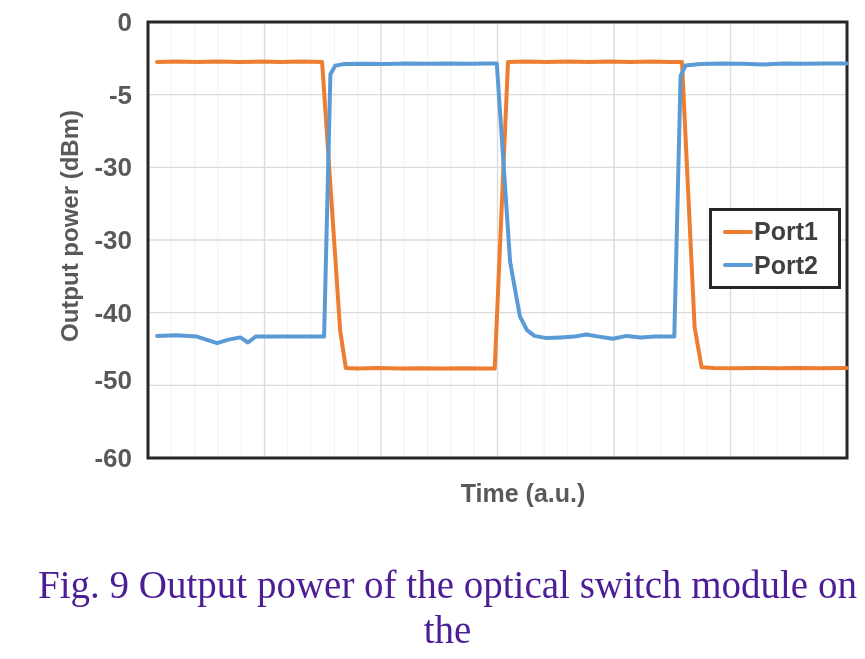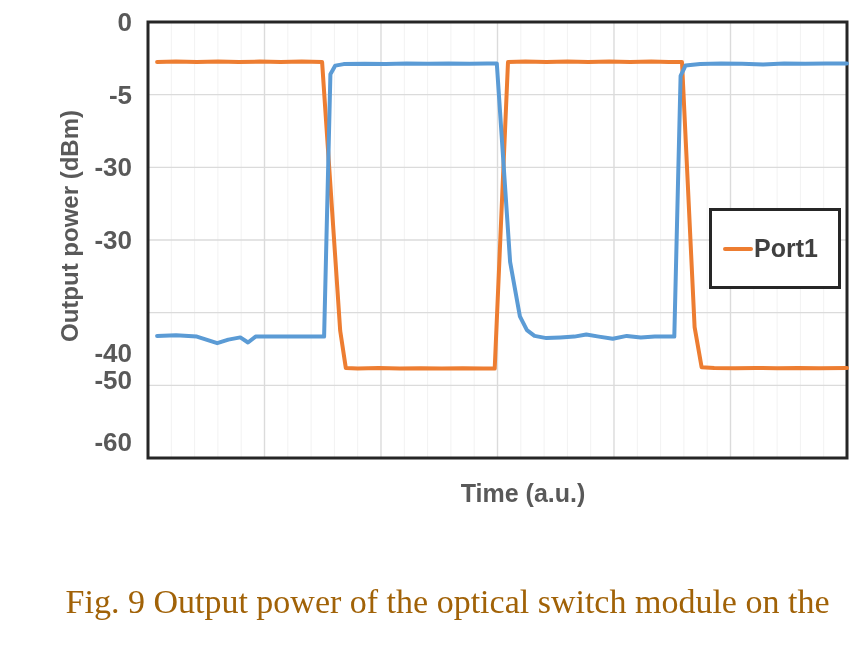--- a/index.html
+++ b/index.html
@@ -11,22 +11,22 @@
          text-align:right;font-size:26px;font-weight:700;color:#595959;}
   .axis-title{position:absolute;font-size:24px;font-weight:700;color:#595959;white-space:nowrap;}
   .y-title{left:70px;top:226px;transform:translate(-50%,-50%) rotate(-90deg);}
   .x-title{left:523px;top:493px;transform:translate(-50%,-50%);font-size:25px;}
   .legend{position:absolute;left:709px;top:208px;width:132px;height:81px;
           background:#ffffff;border:3px solid #262626;box-sizing:border-box;
           display:flex;flex-direction:column;justify-content:space-evenly;}
   .legend-item{display:flex;align-items:center;padding-left:11px;}
   .legend-swatch{display:inline-block;width:30px;height:4px;border-radius:2px;margin-right:1px;flex:0 0 auto;}
   .legend-label{font-size:25px;font-weight:700;color:#404040;line-height:1;}
-  .caption{position:absolute;left:30px;top:579px;width:835px;text-align:center;
-           font-family:"Liberation Serif",serif;font-size:34px;line-height:45px;color:#a16207;}
+  .caption{position:absolute;left:30px;top:562px;width:835px;text-align:center;
+           font-family:"Liberation Serif",serif;font-size:39px;line-height:45px;color:#4c1d95;}
 </style>
 </head>
 <body>
 
 <div class="page">
   <div class="chart">
     <svg id="plot-svg" width="865" height="530" viewBox="0 0 865 530">
         <line x1="171.3" y1="22" x2="171.3" y2="458" stroke="#F2F2F2" stroke-width="1"></line>
         <line x1="194.6" y1="22" x2="194.6" y2="458" stroke="#F2F2F2" stroke-width="1"></line>
         <line x1="217.9" y1="22" x2="217.9" y2="458" stroke="#F2F2F2" stroke-width="1"></line>
@@ -63,29 +63,33 @@
         <line x1="148" y1="385.33333333333337" x2="847" y2="385.33333333333337" stroke="#DBDBDB" stroke-width="1.4"></line>
         <rect x="148" y="22" width="699" height="436" fill="none" stroke="#262626" stroke-width="3"></rect>
         <polyline points="157.1,62.0 176.0,61.6 196.9,62.0 217.9,61.6 238.9,62.0 259.8,61.6 280.8,62.0 301.8,61.6 322.1,62.0 340.2,330.8 345.8,367.9 357.7,368.6 378.7,367.9 399.6,368.6 420.6,368.3 441.6,368.6 462.6,368.3 483.5,368.6 494.7,368.6 508.0,62.0 525.5,61.6 546.4,62.0 567.4,61.6 588.4,62.0 609.3,61.6 630.3,62.0 651.3,61.6 668.8,62.0 682.0,62.0 694.6,327.2 701.6,367.2 714.2,367.9 735.2,368.3 756.1,367.9 777.1,368.3 798.1,367.9 819.0,368.3 847.0,367.9" fill="none" stroke="#ED7D31" stroke-width="4" stroke-linejoin="round" stroke-linecap="round"></polyline>
         <polyline points="157.1,335.9 176.0,335.2 196.9,336.6 217.2,343.2 228.4,339.6 240.3,337.4 248.0,342.5 255.6,336.6 270.3,336.6 287.8,336.6 305.3,336.6 324.1,336.6 330.4,74.3 335.3,65.6 343.7,64.1 364.7,63.8 385.7,64.1 406.6,63.4 427.6,63.8 448.6,63.4 469.5,63.8 487.0,63.4 496.8,63.4 510.1,261.8 519.9,316.3 526.9,330.1 534.5,335.9 546.4,338.1 560.4,337.4 574.4,336.6 586.3,334.5 598.9,336.6 612.8,338.8 626.8,335.9 640.8,337.4 654.8,336.6 674.3,336.6 680.6,75.8 685.5,65.6 700.2,64.1 721.2,63.4 742.1,63.8 763.1,64.5 784.1,63.4 805.1,63.8 826.0,63.4 847.0,63.4" fill="none" stroke="#5B9BD5" stroke-width="4" stroke-linejoin="round" stroke-linecap="round"></polyline>
       </svg>
     <div id="yticks">
         <div class="ytick" style="top: 6px;">0</div>
         <div class="ytick" style="top: 78.6667px;">-5</div>
         <div class="ytick" style="top: 151.333px;">-30</div>
         <div class="ytick" style="top: 224px;">-30</div>
-        <div class="ytick" style="top: 296.667px; margin-top: 40px;">-40</div>
+        <div class="ytick" style="top: 296.667px;">-40</div>
         <div class="ytick" style="top: 364px;">-50</div>
-        <div class="ytick" style="top: 426px; text-align: right;">-60</div>
+        <div class="ytick" style="top: 442px; text-align: right;">-60</div>
       </div>
     <div class="axis-title y-title">Output power (dBm)</div>
     <div class="axis-title x-title">Time (a.u.)</div>
     <div class="legend">
       <div class="legend-item">
         <span class="legend-swatch" style="background: rgb(237, 125, 49);"></span>
         <span class="legend-label">Port1</span>
+      </div>
+      <div class="legend-item">
+        <span class="legend-swatch" style="background: rgb(91, 155, 213);"></span>
+        <span class="legend-label">Port2</span>
       </div>
     </div>
   </div>
   <div class="caption">
     <div>Fig. 9 Output power of the optical switch module on the</div>
   </div>
 </div>
 
 </body></html>

